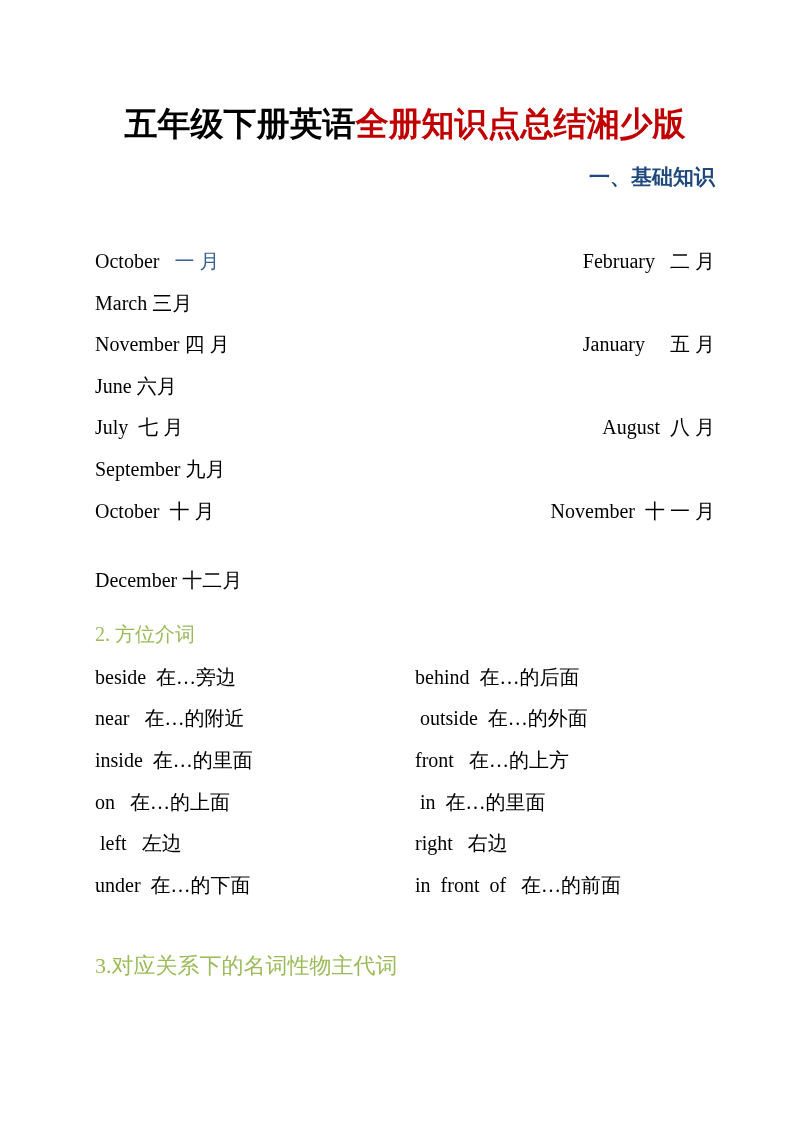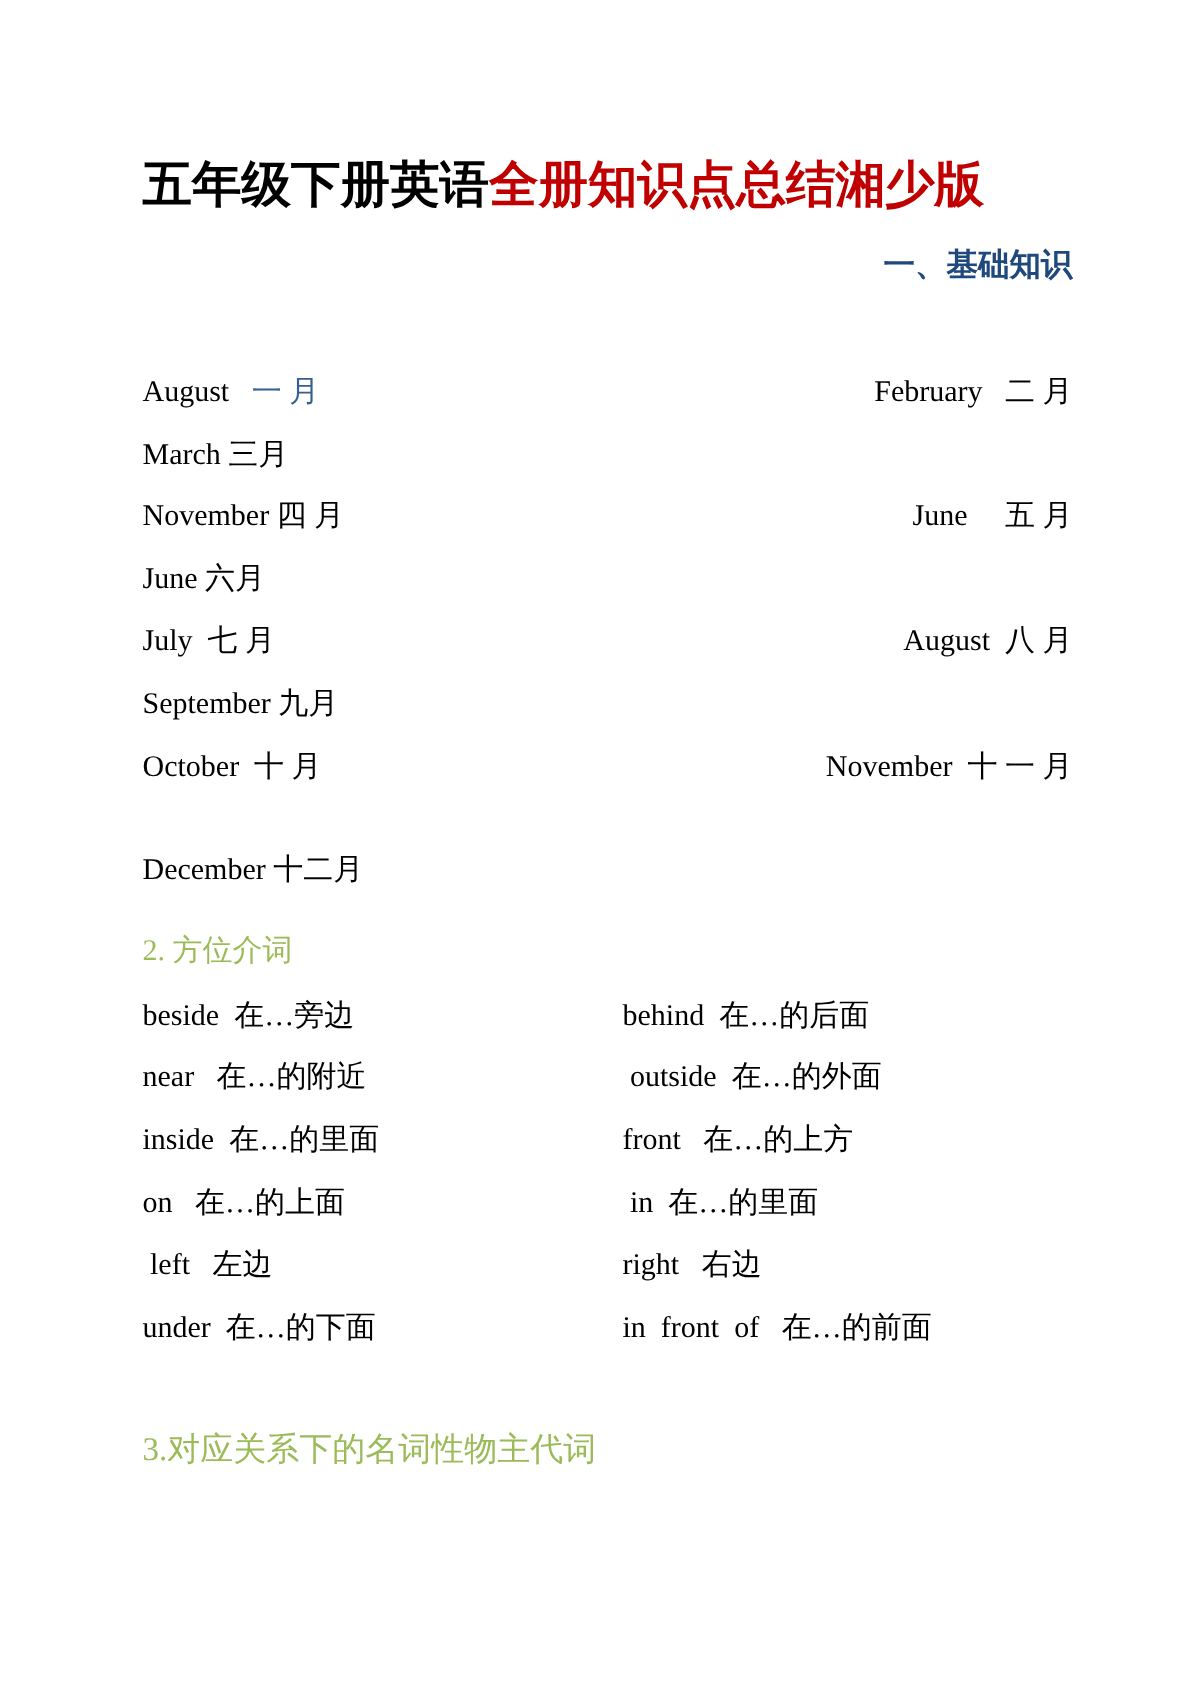--- a/index.html
+++ b/index.html
@@ -5,21 +5,21 @@
   html,body{margin:0;padding:0}
   body{
     width:793px;height:1122px;position:relative;
     background:#fff;color:var(--text,#000);
     font-family:"Liberation Serif","DejaVu Serif",serif;
   }
   .page{position:absolute;inset:0;background:var(--page-bg,#fff);overflow:hidden}
   .content{position:absolute;left:95px;top:0;width:620px;height:100%}
   .title{
     position:absolute;top:100px;left:0;width:100%;margin:0;
-    font-size:33px;line-height:48px;font-weight:700;white-space:pre;
+    text-align:center;font-size:33px;line-height:48px;font-weight:700;white-space:pre;
   }
   .t-black{color:var(--text,#000)}
   .t-red{color:var(--title-red,#c00000)}
   .row{position:absolute;left:0;width:100%;font-size:20px;line-height:30px;white-space:pre}
   .h-blue{
     color:var(--heading-blue,#1f497d);font-weight:700;font-size:21px;
     font-family:"Liberation Sans","DejaVu Sans",sans-serif;
     text-align:right;
   }
   .h-green{color:var(--heading-green,#9bbb59);font-size:20px}
@@ -39,30 +39,30 @@
 
 <div class="page">
   <div class="content">
 
     <h1 class="title"><span class="t-black">五年级下册英语</span><span class="t-red">全册知识点总结湘少版</span></h1>
 
     <div class="row h-blue" style="top:162px">一、基础知识</div>
 
 
     <div class="row" style="top:246px">
-      <span class="cell-left"><span>August</span><span class="blue">   一 月</span></span>
+      <span class="cell-left"><span>October</span><span class="blue">   一 月</span></span>
       <span class="cell-right-month">February   二 月</span>
     </div>
     <div class="row" style="top:288px">
       <span class="cell-left">March 三月</span>
       <span class="cell-right-month"></span>
     </div>
     <div class="row" style="top:329px">
       <span class="cell-left">November 四 月</span>
-      <span class="cell-right-month">June     五 月</span>
+      <span class="cell-right-month">January     五 月</span>
     </div>
     <div class="row" style="top:371px">
       <span class="cell-left">June 六月</span>
       <span class="cell-right-month"></span>
     </div>
     <div class="row" style="top:412px">
       <span class="cell-left">July  七 月</span>
       <span class="cell-right-month">August  八 月</span>
     </div>
     <div class="row" style="top:454px">

